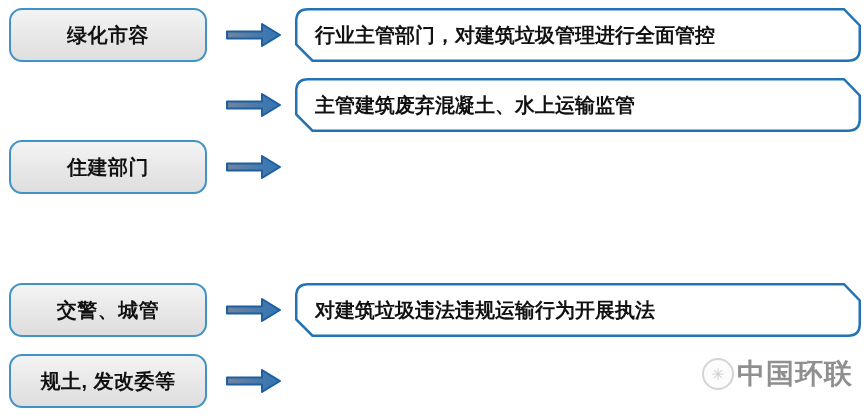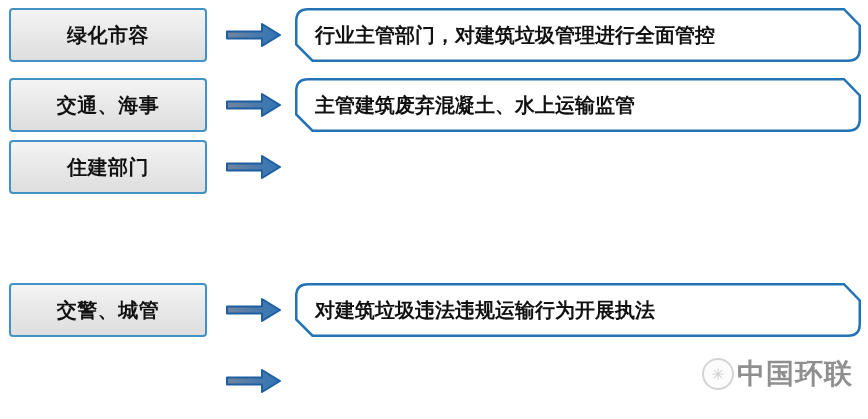--- a/index.html
+++ b/index.html
@@ -5,21 +5,21 @@
   * { margin:0; padding:0; box-sizing:border-box; }
   html,body { background:#ffffff; }
   body { font-family:"Liberation Sans","DejaVu Sans",sans-serif; }
   .canvas {
     position:relative; width:868px; height:419px; background:#ffffff;
     overflow:hidden;
   }
   .row { position:absolute; left:0; width:868px; height:54px; }
   .left-box {
     position:absolute; left:9px; top:0; width:198px; height:54px;
-    border:2.5px solid #4193c6; border-radius:4px;
+    border:2.5px solid #4193c6; border-radius:13px;
     background:linear-gradient(180deg,#f4f4f4 0%,#e8e8e8 50%,#dedede 100%);
     display:flex; align-items:center; justify-content:center;
   }
   .left-label {
     font-size:20px; font-weight:bold; color:#111111; white-space:nowrap;
     letter-spacing:0.5px;
   }
   .arrow {
     position:absolute; left:226px; top:14px; width:56px; height:26px;
     display:block;
@@ -71,23 +71,20 @@
     </svg>
     <div class="right-box">
       <svg class="shape" viewBox="0 0 566 54" preserveAspectRatio="none">
         <path d="M13 1.25 H549 L564.75 17.5 V41 Q564.75 52.75 553 52.75 H17.5 L1.25 36.5 V13 Q1.25 1.25 13 1.25 Z" fill="#ffffff" stroke="#2272b4" stroke-width="2.5"></path>
       </svg>
       <span class="right-label">行业主管部门，对建筑垃圾管理进行全面管控</span>
     </div>
   </div>
 
   <div class="row" style="top:78px">
-    <div class="left-box">
-      <span class="left-label">交通、海事</span>
-    </div>
     <svg class="arrow" viewBox="0 0 56 26">
       <polygon points="1,9.5 36,9.5 36,2 54,13 36,24 36,16.5 1,16.5" fill="url(#arrowGrad)" stroke="#1d5fa0" stroke-width="2" stroke-linejoin="round"></polygon>
     </svg>
     <div class="right-box">
       <svg class="shape" viewBox="0 0 566 54" preserveAspectRatio="none">
         <path d="M13 1.25 H549 L564.75 17.5 V41 Q564.75 52.75 553 52.75 H17.5 L1.25 36.5 V13 Q1.25 1.25 13 1.25 Z" fill="#ffffff" stroke="#2272b4" stroke-width="2.5"></path>
       </svg>
       <span class="right-label">主管建筑废弃混凝土、水上运输监管</span>
     </div>
   </div>
@@ -111,20 +108,23 @@
     </svg>
     <div class="right-box">
       <svg class="shape" viewBox="0 0 566 54" preserveAspectRatio="none">
         <path d="M13 1.25 H549 L564.75 17.5 V41 Q564.75 52.75 553 52.75 H17.5 L1.25 36.5 V13 Q1.25 1.25 13 1.25 Z" fill="#ffffff" stroke="#2272b4" stroke-width="2.5"></path>
       </svg>
       <span class="right-label">对建筑垃圾违法违规运输行为开展执法</span>
     </div>
   </div>
 
   <div class="row" style="top:354px">
+    <div class="left-box">
+      <span class="left-label">规土, 发改委等</span>
+    </div>
     <svg class="arrow" viewBox="0 0 56 26">
       <polygon points="1,9.5 36,9.5 36,2 54,13 36,24 36,16.5 1,16.5" fill="url(#arrowGrad)" stroke="#1d5fa0" stroke-width="2" stroke-linejoin="round"></polygon>
     </svg>
   </div>
 
   <div class="watermark">
     <span class="wm-logo">✳</span>
     <span class="wm-text">中国环联</span>
   </div>
 

